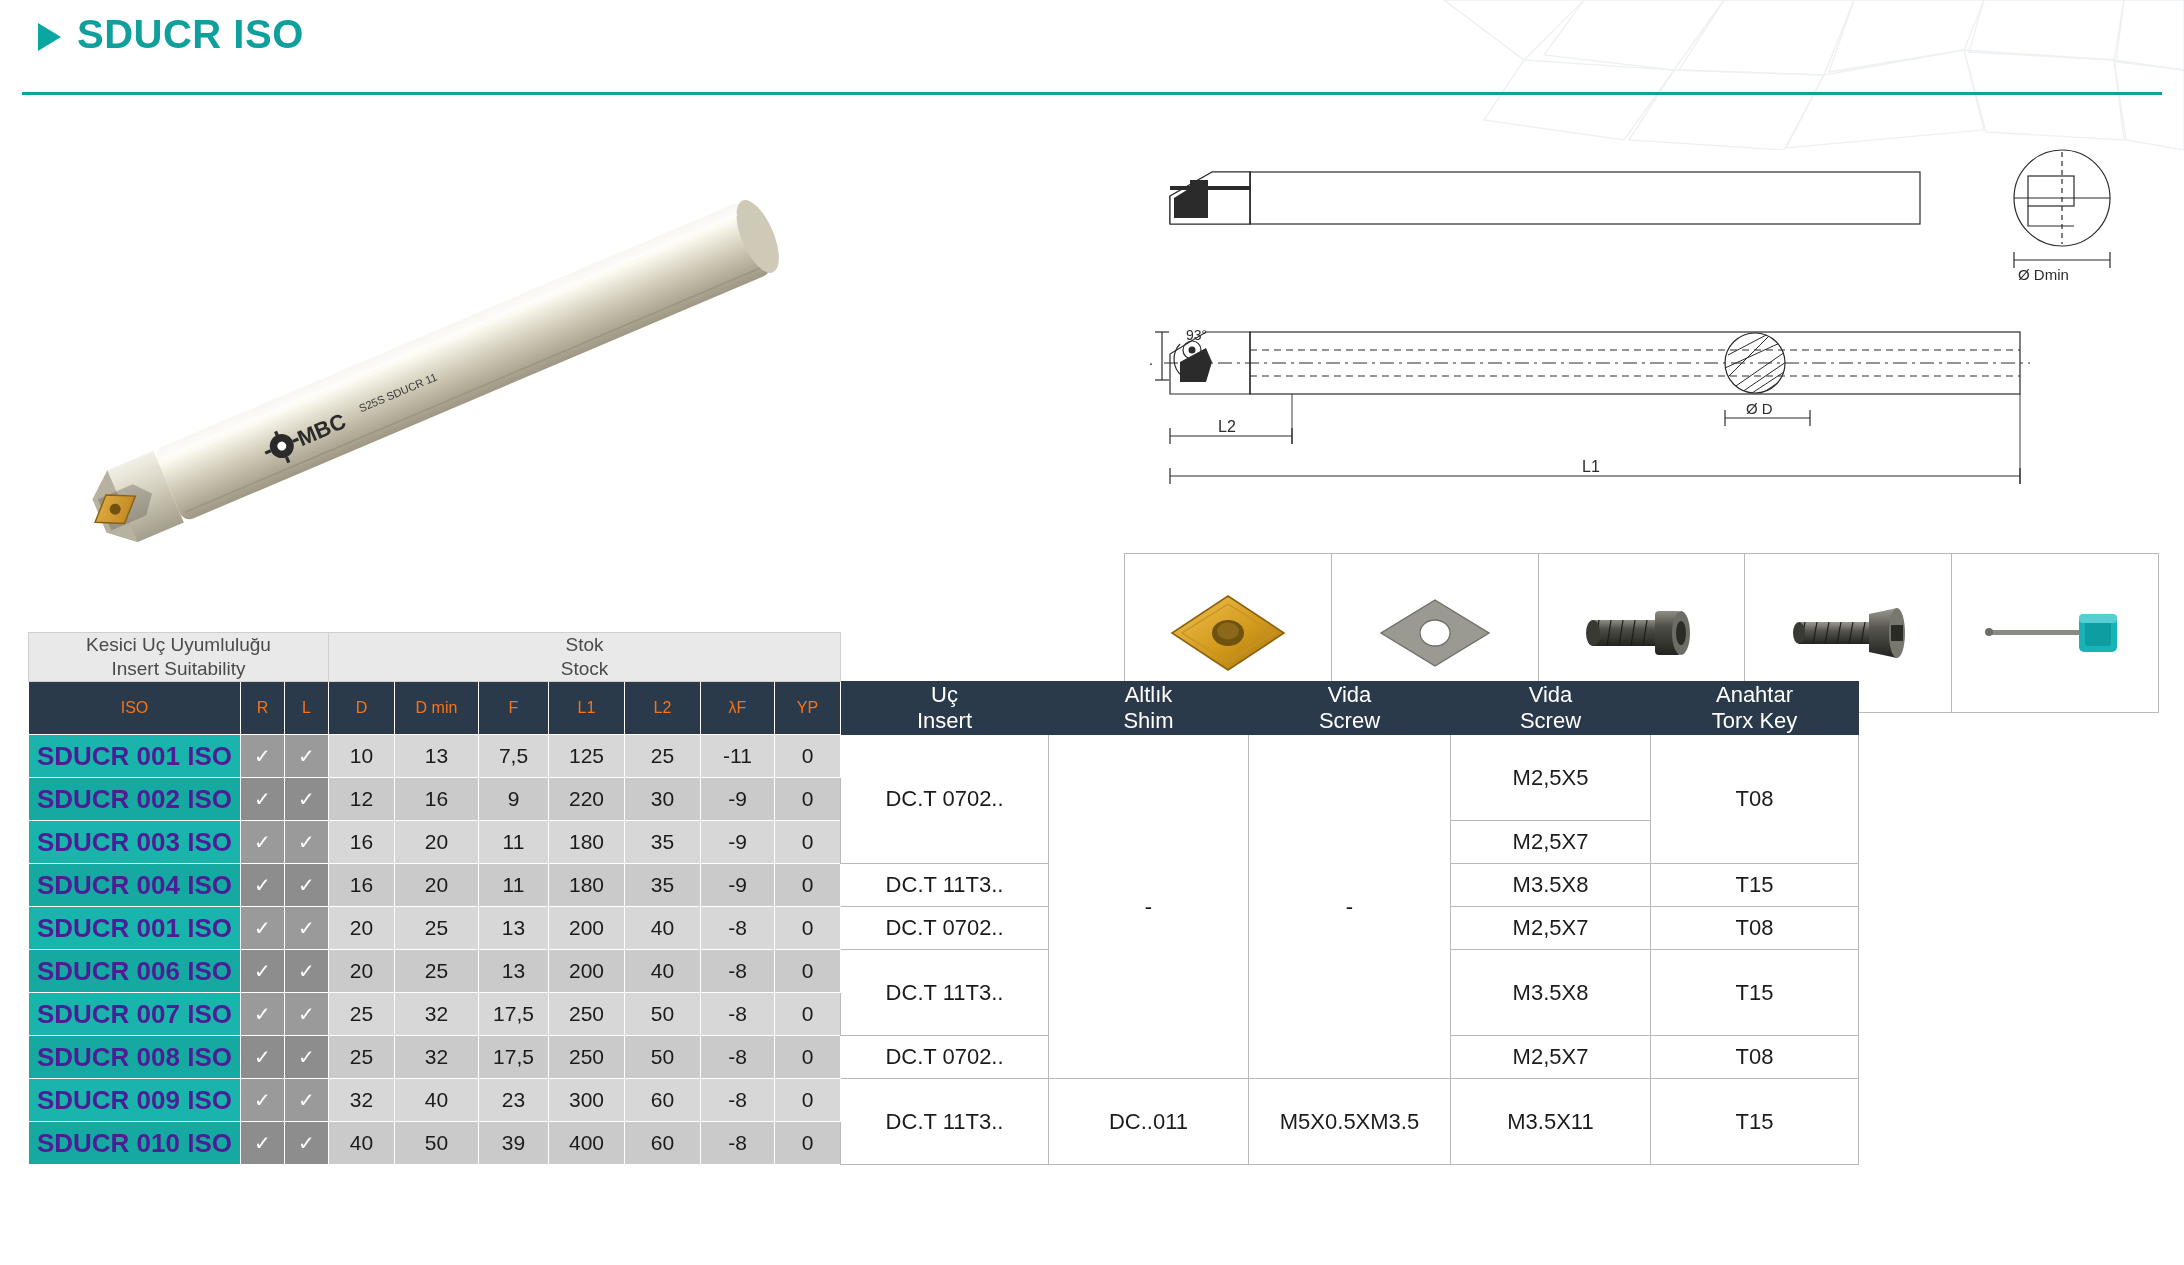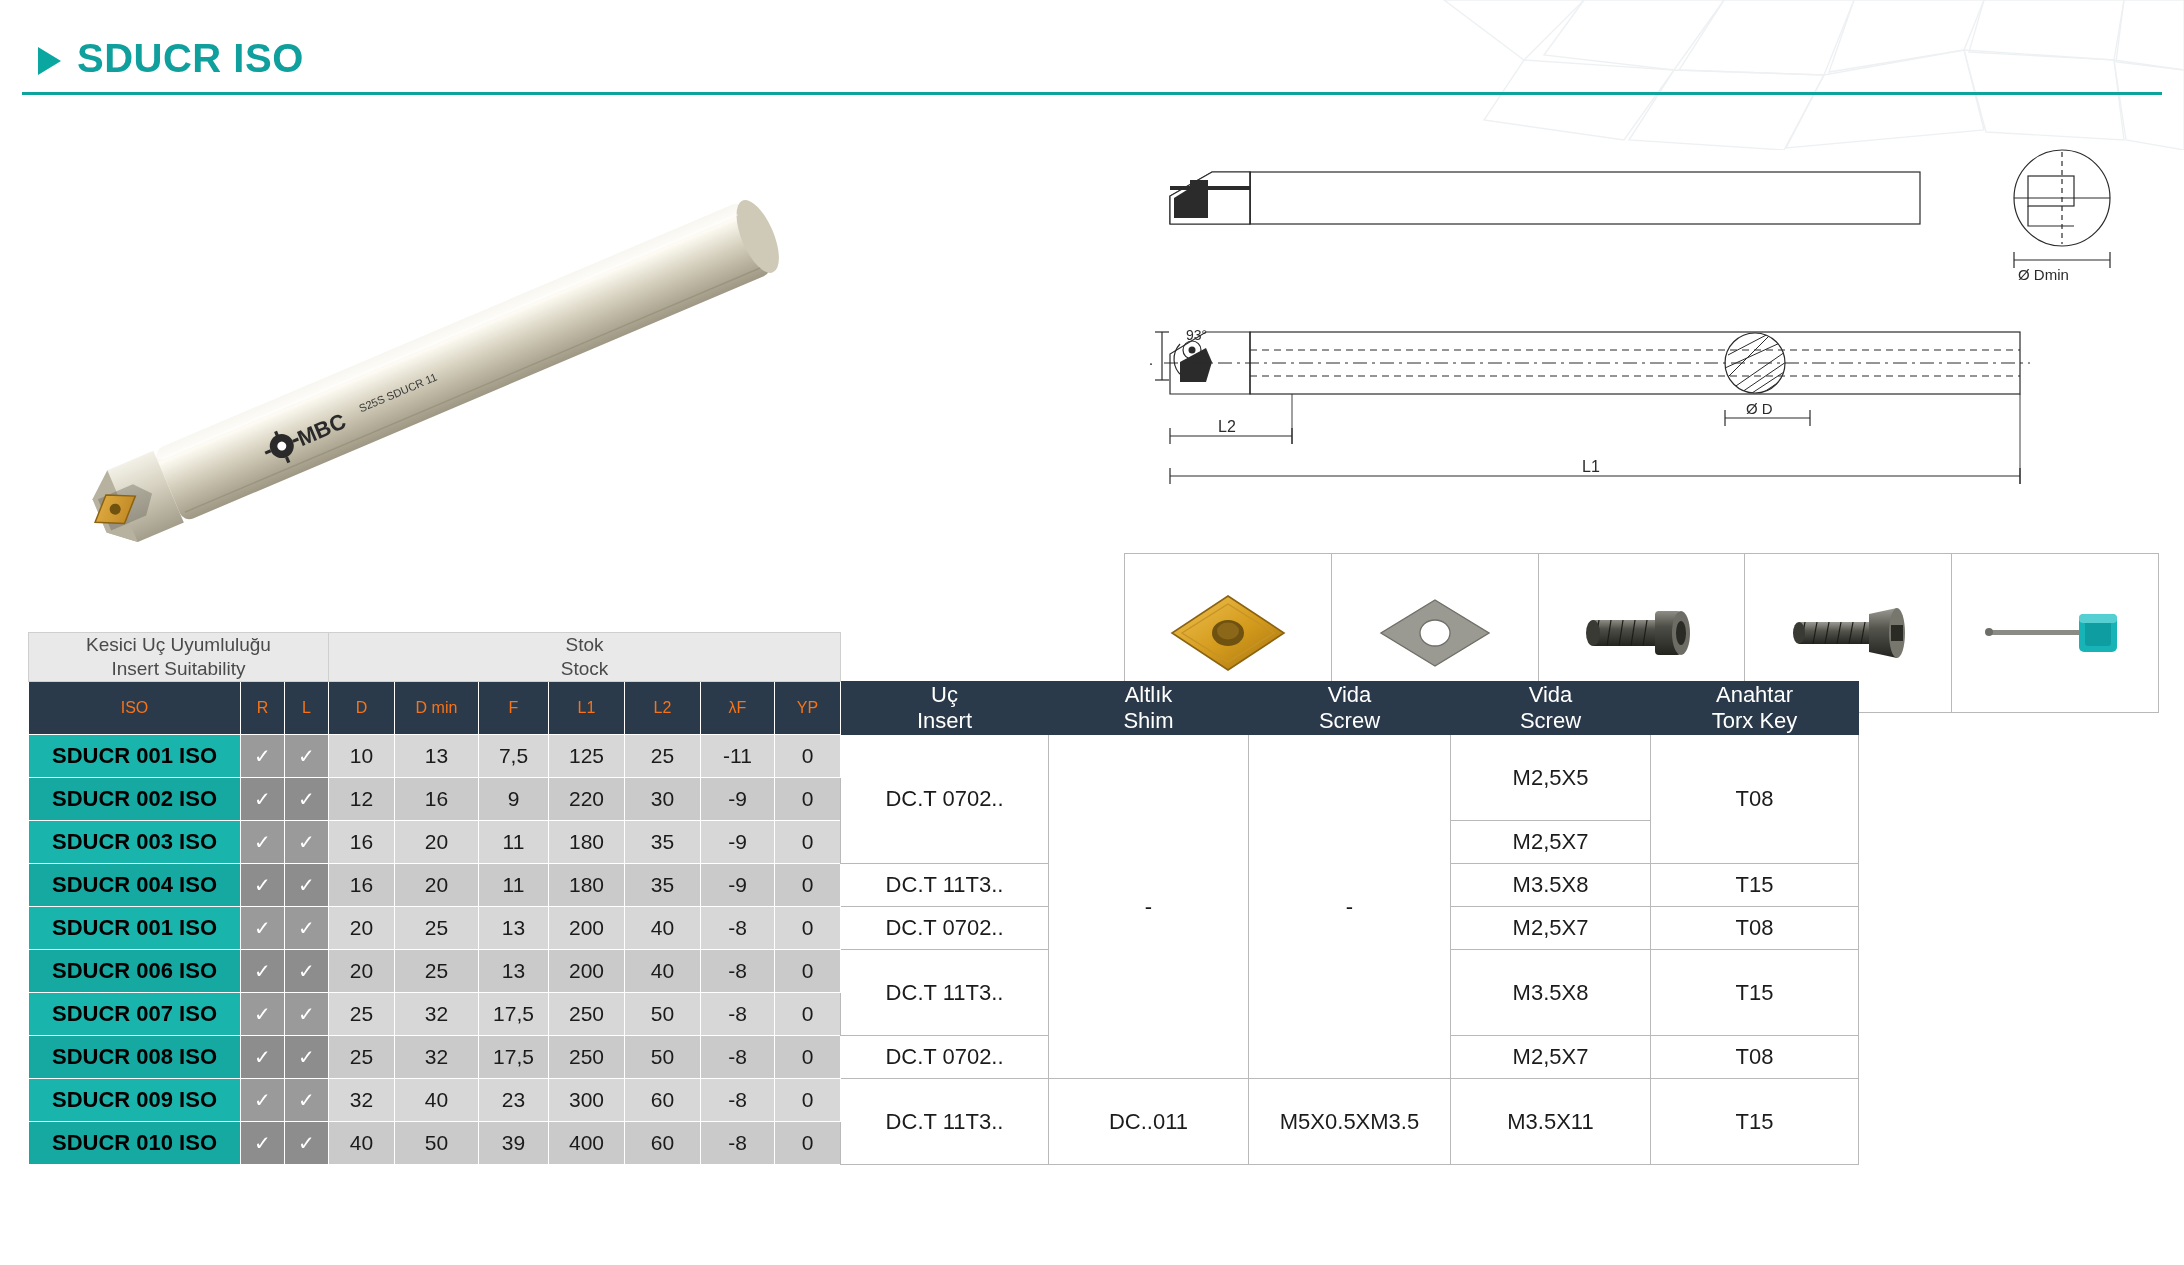--- a/index.html
+++ b/index.html
@@ -17,21 +17,21 @@
     overflow:hidden; pointer-events:none;
   }
   .bg-poly svg { display:block; }
 
   
   .header {
     position: absolute; left: 0; top: 0; width: 2184px; height: 95px;
   }
   .header-inner {
     display:flex; align-items:center; gap: 16px;
-    padding-left: 38px; padding-top: 36px;
+    padding-left: 38px; padding-top: 12px;
   }
   .play-tri {
     width: 0; height: 0;
     border-left: 23px solid #0aa7a0;
     border-top: 14px solid transparent;
     border-bottom: 14px solid transparent;
     margin-top: 4px;
   }
   .title {
     color: #0f9f9c;
@@ -100,23 +100,23 @@
     border: 1px solid #2b3a4a;
   }
   .hdr td.side {
     background: #2b3a4a;
   }
   .hdr td.two-line { line-height: 1.2; font-size: 22px; }
 
   
   td.iso-name {
     background: #19b5ad;
-    color: #000000;
+    color: #4c1d95;
     font-weight: bold;
-    font-size: 22px;
+    font-size: 26px;
     text-align: left;
     padding-left: 14px;
     width: 212px;
   }
   td.iso-name.alt { background: #16a9a2; }
   td.check {
     background: #9a9a9a; color:#ffffff; width: 44px; font-size: 20px;
   }
   td.check.alt { background: #8d8d8d; }
   td.num {

